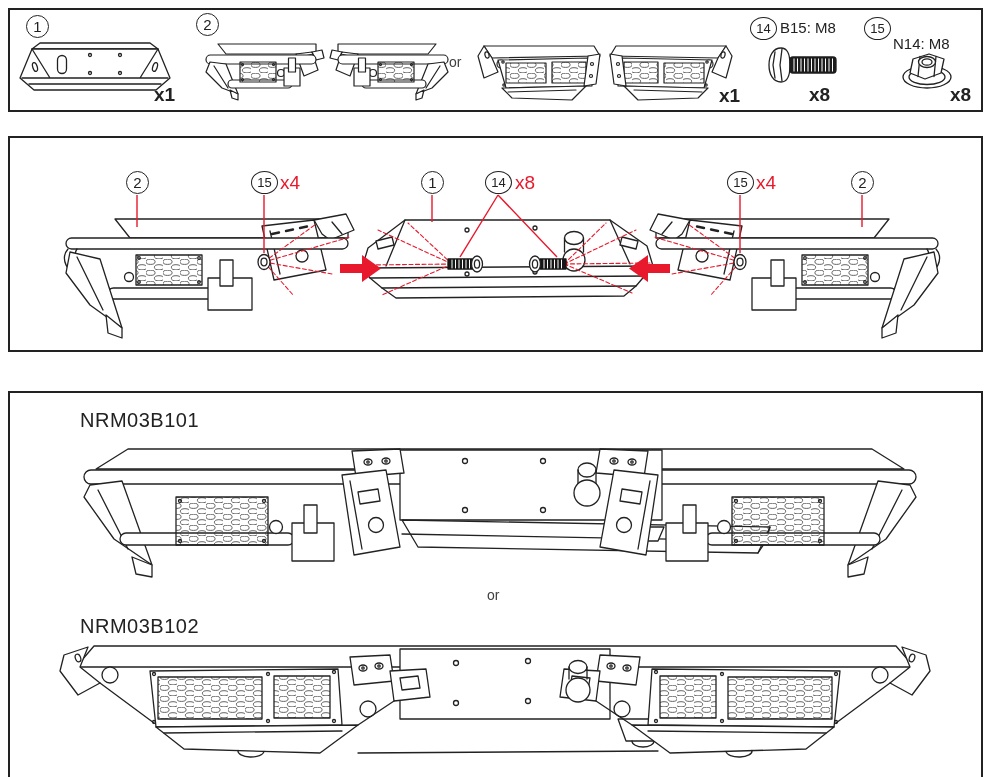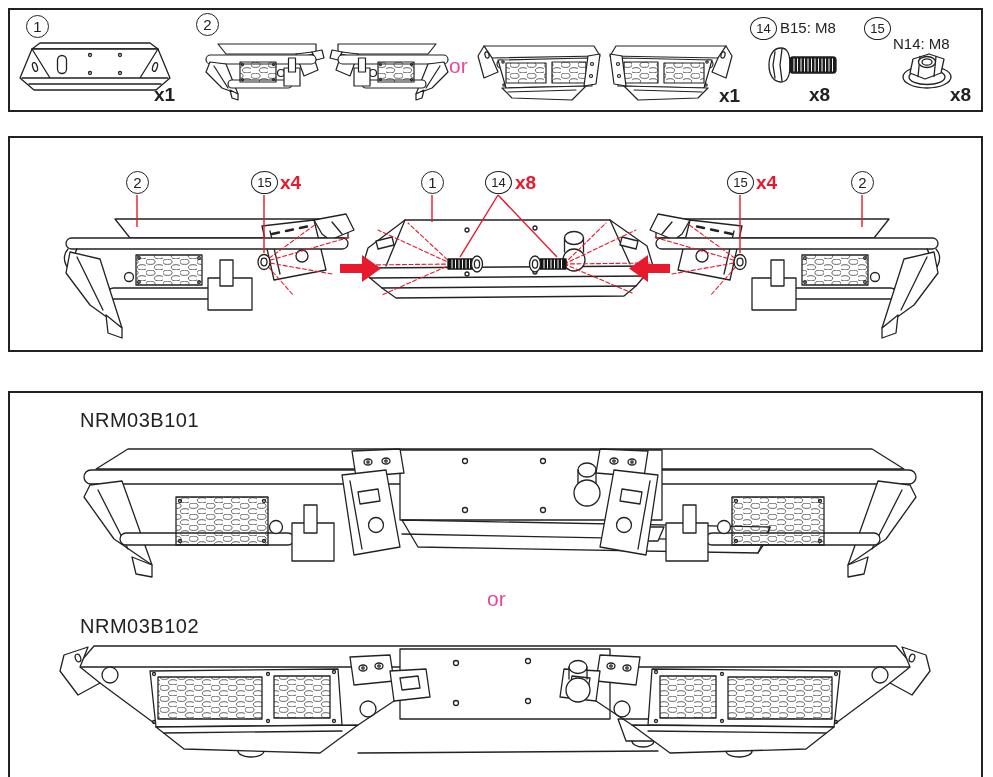--- a/index.html
+++ b/index.html
@@ -10,22 +10,22 @@
   #panel-assembly{top:136px;height:216px;}
   #panel-models{top:391px;height:497px;}
   .abs{position:absolute;}
   .badge{position:absolute;box-sizing:border-box;border:1.5px solid #222;border-radius:50%;
          background:#fff;display:flex;align-items:center;justify-content:center;
          font-size:14px;line-height:1;color:#222;}
   .badge.sm{width:23px;height:23px;font-size:15px;}
   .badge.lg{width:27px;height:23px;font-size:13px;}
   .spec{position:absolute;font-size:15px;color:#222;white-space:nowrap;}
   .qty{position:absolute;font-size:19px;color:#222;font-weight:bold;}
-  .qty-red{position:absolute;font-size:19px;font-weight:700;color:#e8192c;}
-  .or-label{position:absolute;font-size:21px;color:#ec4899;}
+  .qty-red{position:absolute;font-size:19px;font-weight:400;color:#e8192c;}
+  .or-label{position:absolute;font-size:14px;color:#404040;}
   .model-label{position:absolute;font-size:20px;color:#222;letter-spacing:.5px;}
   svg{position:absolute;overflow:visible;}
   svg *{vector-effect:none;}
 </style>
 </head>
 <body>
 
 <div class="page">
 
   <div class="panel" id="panel-parts">

